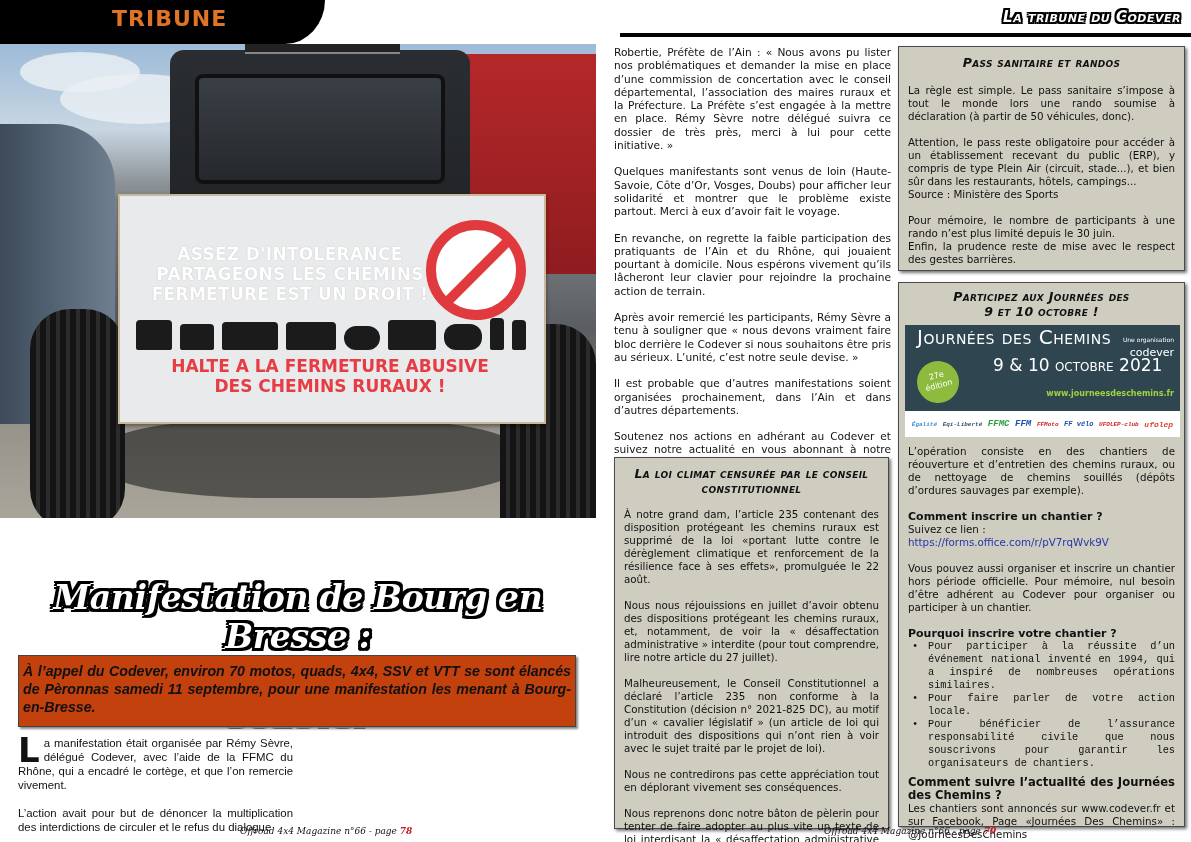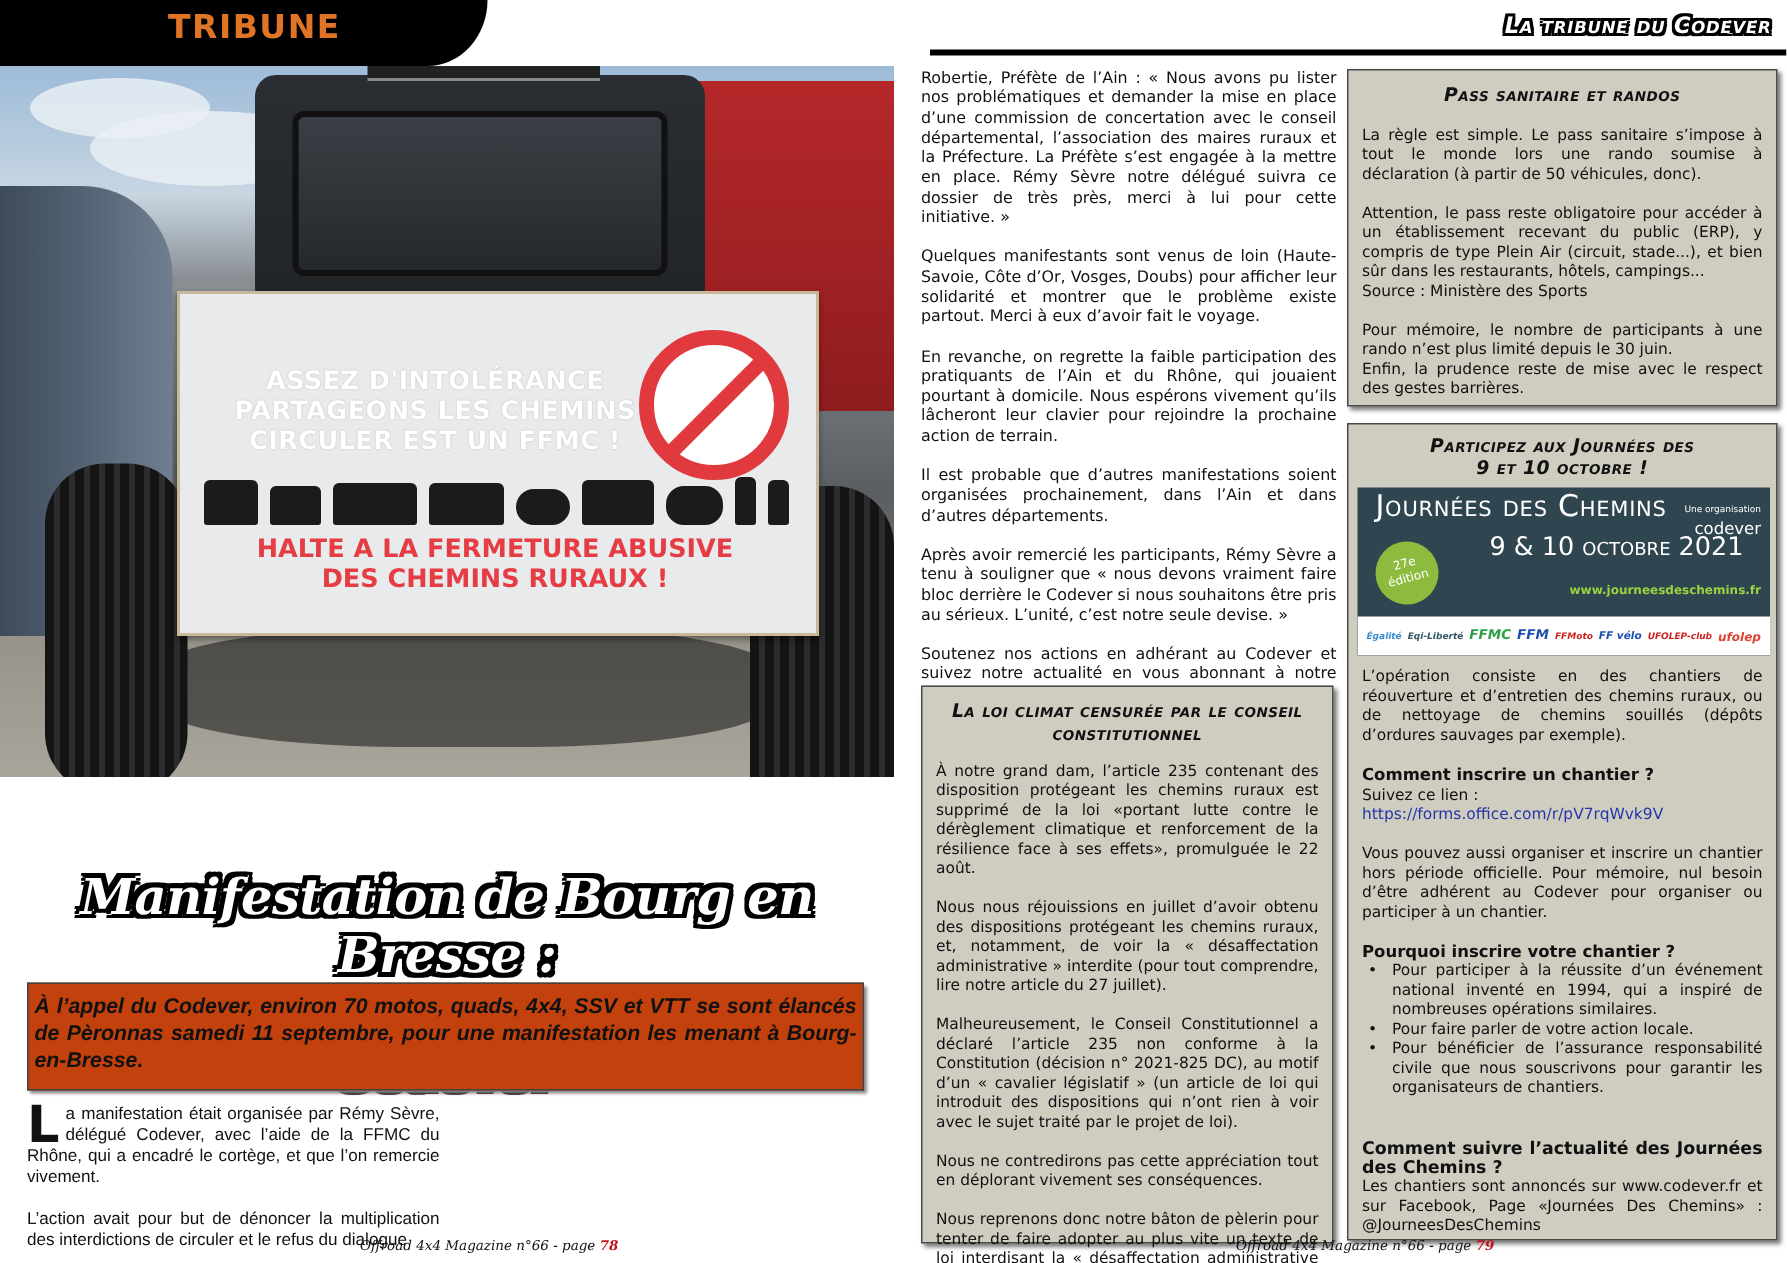--- a/index.html
+++ b/index.html
@@ -117,35 +117,35 @@
     text-align: center; font-weight: bold; font-style: italic; font-variant: small-caps; font-size: 12.5px; line-height: 15px;
     letter-spacing: .3px; color: #111;
   }
   .box p { margin-bottom: 13px; }
   .box-loi { left: 18px; top: 457px; width: 275px; height: 372px; padding: 8px 9px; }
   .box-pass { left: 302px; top: 46px; width: 287px; height: 225px; padding: 8px 9px; }
   .box-jdc { left: 302px; top: 282px; width: 287px; height: 545px; padding: 6px 6px; }
   .box-jdc .inner { padding: 0 3px; }
   .sub-h { font-weight: bold; font-size: 11px; }
   .big-h { font-weight: bold; font-size: 11.6px; }
-  ul.bullets { list-style: none; margin-bottom: 27px; }
+  ul.bullets { list-style: none; margin-bottom: 6px; font-family: Liberation Mono, monospace; }
   ul.bullets li { position: relative; padding-left: 20px; }
   ul.bullets li::before { content: "•"; position: absolute; left: 4px; top: 0; }
 
   .jdc-banner {
     margin: 6px 0 8px 0; width: 275px; height: 112px; background: #2f4550; position: relative; overflow: hidden;
   }
   .jdc-banner .jtitle { position: absolute; left: 12px; top: 6px; color: #fff; font-family: "DejaVu Sans", sans-serif; font-size: 20px; letter-spacing: .5px; font-variant: small-caps; font-weight: normal; }
   .jdc-banner .jdate { position: absolute; left: 88px; top: 34px; color: #fff; font-family: "DejaVu Sans", sans-serif; font-size: 17px; font-variant: small-caps; }
   .jdc-banner .edition { position: absolute; left: 12px; top: 36px; width: 42px; height: 42px; border-radius: 50%; background: #8dbb3e; color: #fff; font-size: 8px; line-height: 10px; text-align: center; padding-top: 10px; transform: rotate(-15deg); }
   .jdc-banner .org { position: absolute; right: 6px; top: 8px; color: #fff; font-size: 6px; text-align: right; }
   .jdc-banner .org .codever { font-size: 11px; display: block; }
   .jdc-banner .url { position: absolute; right: 6px; top: 62px; color: #9bd442; font-weight: bold; font-size: 8px; }
   .jdc-banner .logos { position: absolute; left: 0; bottom: 0; width: 100%; height: 26px; background: #fff; display: flex; align-items: center; justify-content: space-around; padding: 0 4px; }
-  .jdc-banner .logo { font-size: 9px; font-weight: bold; font-style: italic; }
+  .jdc-banner .logo { font-size: 9px; font-weight: bold; font-style: italic; font-family: Liberation Mono, monospace; }
 </style>
 </head>
 <body>
 
 <div class="left-page">
 
   <div class="photo">
     <div class="sky-cloud" style="left:20px;top:8px;width:120px;height:40px;"></div>
     <div class="sky-cloud" style="left:60px;top:30px;width:160px;height:50px;"></div>
     <div class="sky-cloud" style="left:380px;top:20px;width:100px;height:40px;"></div>
@@ -157,21 +157,21 @@
     <div class="light-bar"></div>
     <div class="windshield"></div>
     <div class="shadow"></div>
     <div class="tire" style="left:30px;top:265px;width:95px;height:220px;"></div>
     <div class="tire" style="left:500px;top:280px;width:96px;height:240px;"></div>
 
     <div class="banner">
       <div class="line1">
         <div>ASSEZ D'INTOLÉRANCE</div>
         <div>PARTAGEONS LES CHEMINS</div>
-        <div>CIRCULER EST UN FFMC !</div>
+        <div>FERMETURE EST UN DROIT !</div>
       </div>
       <div class="nosign"></div>
       <div class="silhouettes">
         <span style="width:36px;height:30px;"></span>
         <span style="width:34px;height:26px;"></span>
         <span style="width:56px;height:28px;"></span>
         <span style="width:50px;height:28px;"></span>
         <span style="width:36px;height:24px;border-radius:12px;"></span>
         <span style="width:48px;height:30px;"></span>
         <span style="width:38px;height:26px;border-radius:12px;"></span>
@@ -209,22 +209,22 @@
 </div>
 
 <div class="right-page">
   <div class="rp-title">La tribune du Codever</div>
   <div class="rp-rule"></div>
 
   <div class="mid-col">
     <p>Robertie, Préfète de l’Ain : « Nous avons pu lister nos problématiques et demander la mise en place d’une commission de concertation avec le conseil départemental, l’association des maires ruraux et la Préfecture. La Préfète s’est engagée à la mettre en place. Rémy Sèvre notre délégué suivra ce dossier de très près, merci à lui pour cette initiative. »</p>
     <p>Quelques manifestants sont venus de loin (Haute-Savoie, Côte d’Or, Vosges, Doubs) pour afficher leur solidarité et montrer que le problème existe partout. Merci à eux d’avoir fait le voyage.</p>
     <p>En revanche, on regrette la faible participation des pratiquants de l’Ain et du Rhône, qui jouaient pourtant à domicile. Nous espérons vivement qu’ils lâcheront leur clavier pour rejoindre la prochaine action de terrain.</p>
+    <p>Après avoir remercié les participants, Rémy Sèvre a tenu à souligner que « nous devons vraiment faire bloc derrière le Codever si nous souhaitons être pris au sérieux. L’unité, c’est notre seule devise. »</p>
     <p>Il est probable que d’autres manifestations soient organisées prochainement, dans l’Ain et dans d’autres départements.</p>
-    <p>Après avoir remercié les participants, Rémy Sèvre a tenu à souligner que « nous devons vraiment faire bloc derrière le Codever si nous souhaitons être pris au sérieux. L’unité, c’est notre seule devise. »</p>
     <p><span>Soutenez nos actions en adhérant au Codever et suivez notre actualité en vous abonnant à notre newsletter sur </span><span class="link">www.codever.fr</span></p>
   </div>
 
   <div class="box box-loi">
     <div class="box-title" style="margin-bottom:12px;">La loi climat censurée par le conseil constitutionnel</div>
     <p>À notre grand dam, l’article 235 contenant des disposition protégeant les chemins ruraux est supprimé de la loi «portant lutte contre le dérèglement climatique et renforcement de la résilience face à ses effets», promulguée le 22 août.</p>
     <p>Nous nous réjouissions en juillet d’avoir obtenu des dispositions protégeant les chemins ruraux, et, notamment, de voir la « désaffectation administrative » interdite (pour tout comprendre, lire notre article du 27 juillet).</p>
     <p>Malheureusement, le Conseil Constitutionnel a déclaré l’article 235 non conforme à la Constitution (décision n° 2021-825 DC), au motif d’un « cavalier législatif » (un article de loi qui introduit des dispositions qui n’ont rien à voir avec le sujet traité par le projet de loi).</p>
     <p>Nous ne contredirons pas cette appréciation tout en déplorant vivement ses conséquences.</p>
     <p>Nous reprenons donc notre bâton de pèlerin pour tenter de faire adopter au plus vite un texte de loi interdisant la « désaffectation administrative ».</p>

